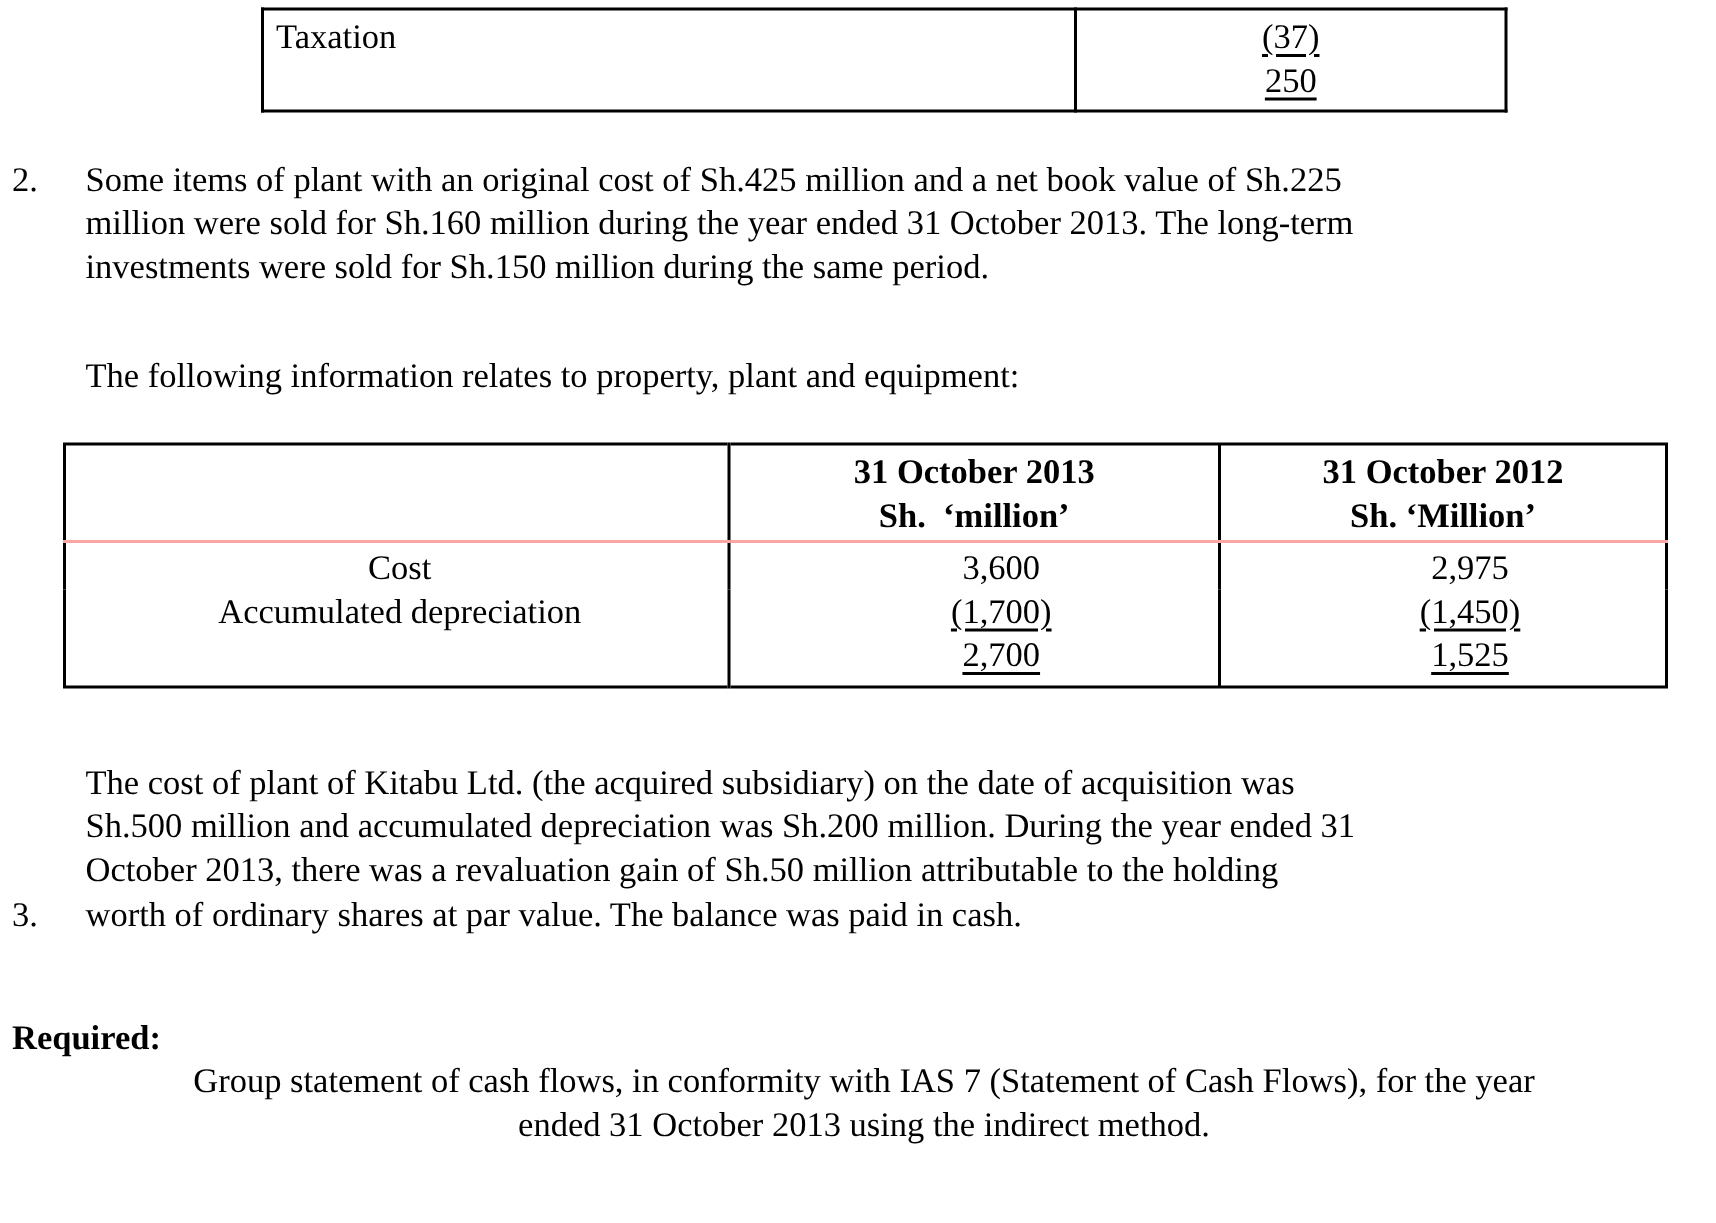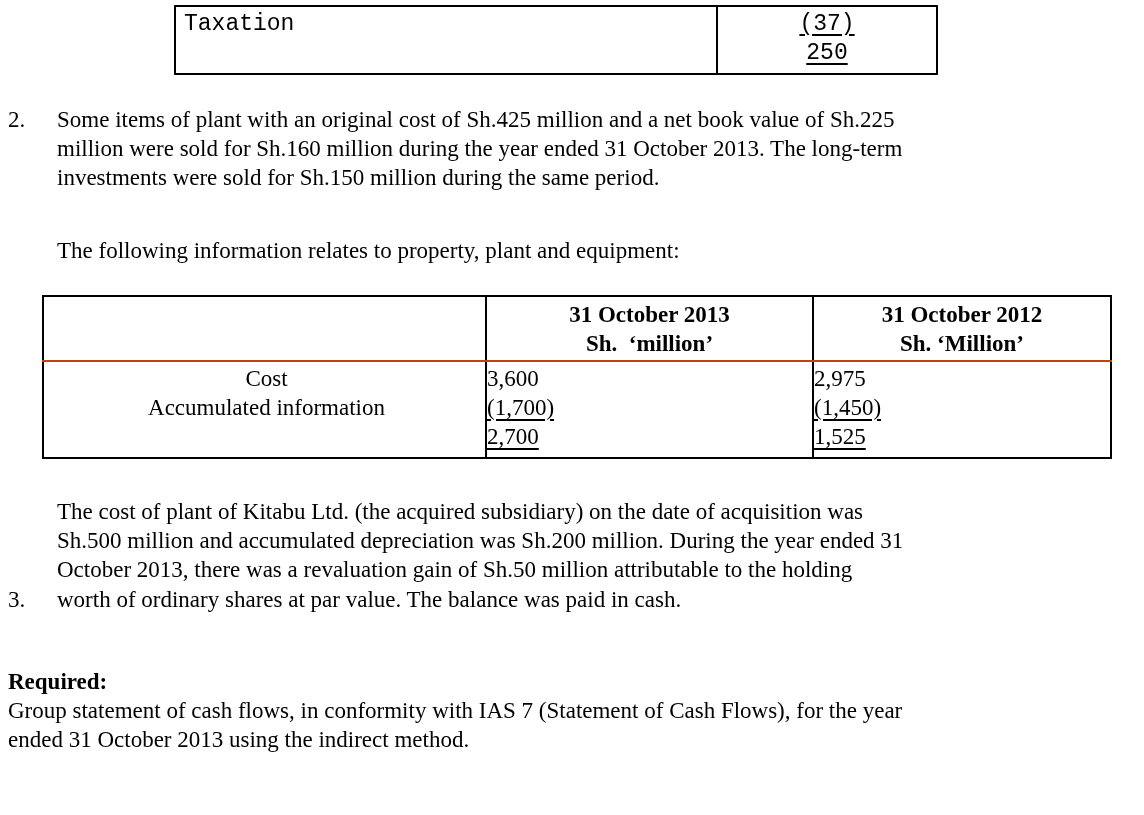--- a/index.html
+++ b/index.html
@@ -15,23 +15,22 @@
     font-size: 23px;
     line-height: 29px;
     overflow: hidden;
   }
   .line { white-space: nowrap; }
 
   
   .t-top {
     border-collapse: collapse;
     table-layout: fixed;
-    width: 764px;
+    width: 831px;
     margin: 5px 0 0 174px;
-    font-family: Liberation Mono, monospace;
   }
   .t-top td {
     border: 2px solid #000;
     vertical-align: top;
     padding: 3px 8px 5px 8px;
   }
   .t-top td.c-val { text-align: center; padding-left: 0; padding-right: 0; }
 
   .u { text-decoration: underline; text-underline-offset: 4px; }
 
@@ -43,54 +42,54 @@
   .list-item .num {
     flex: none;
     width: 49px;
   }
   .list-item .itext { width: 1040px; }
 
   .indent { margin-left: 57px; }
 
   #item2 { margin-top: 30px; }
   #ppe-intro { margin-top: 44px; }
-  #kitabu-para { margin-top: 38px; }
+  #kitabu-para { margin-top: 48px; }
   #item3 { margin-top: 1px; }
 
   
   .t-ppe {
     border-collapse: collapse;
     table-layout: fixed;
     width: 1068px;
     margin: 30px 0 0 42px;
     border: 2px solid #000;
   }
   .t-ppe th, .t-ppe td {
     border-left: 2px solid #000;
     border-right: 2px solid #000;
     padding: 0;
     vertical-align: top;
   }
   .t-ppe thead th {
-    border-bottom: 2px solid #c2410c;
+    border-bottom: 2px solid #fca5a5;
     font-weight: bold;
     text-align: center;
     padding: 3px 0 2px 0;
   }
-  .t-ppe tbody td { text-align: left; }
+  .t-ppe tbody td { text-align: center; padding-left: 36px; }
   .t-ppe tbody td.lbl { text-align: center; padding-left: 4px; }
   .t-ppe tbody tr:first-child td { padding-top: 2px; }
   .t-ppe tbody tr:last-child td { padding-bottom: 6px; }
 
   
   #required-heading {
     margin: 53px 0 0 8px;
     font-weight: bold;
   }
-  #required-text { margin-left: 8px; }
+  #required-text { margin-left: 8px; text-align: center; }
 </style>
 </head>
 <body>
 
 <table class="t-top">
   <tbody>
     <tr>
       <td style="width:524px;">Taxation</td>
       <td class="c-val">
         <div class="u">(37)</div>
@@ -130,21 +129,21 @@
       </th>
     </tr>
   </thead>
   <tbody>
     <tr>
       <td class="lbl">Cost</td>
       <td>3,600</td>
       <td>2,975</td>
     </tr>
     <tr>
-      <td class="lbl">Accumulated information</td>
+      <td class="lbl">Accumulated depreciation</td>
       <td><span class="u">(1,700)</span></td>
       <td><span class="u">(1,450)</span></td>
     </tr>
     <tr>
       <td class="lbl"></td>
       <td><span class="u">2,700</span></td>
       <td><span class="u">1,525</span></td>
     </tr>
   </tbody>
 </table>

